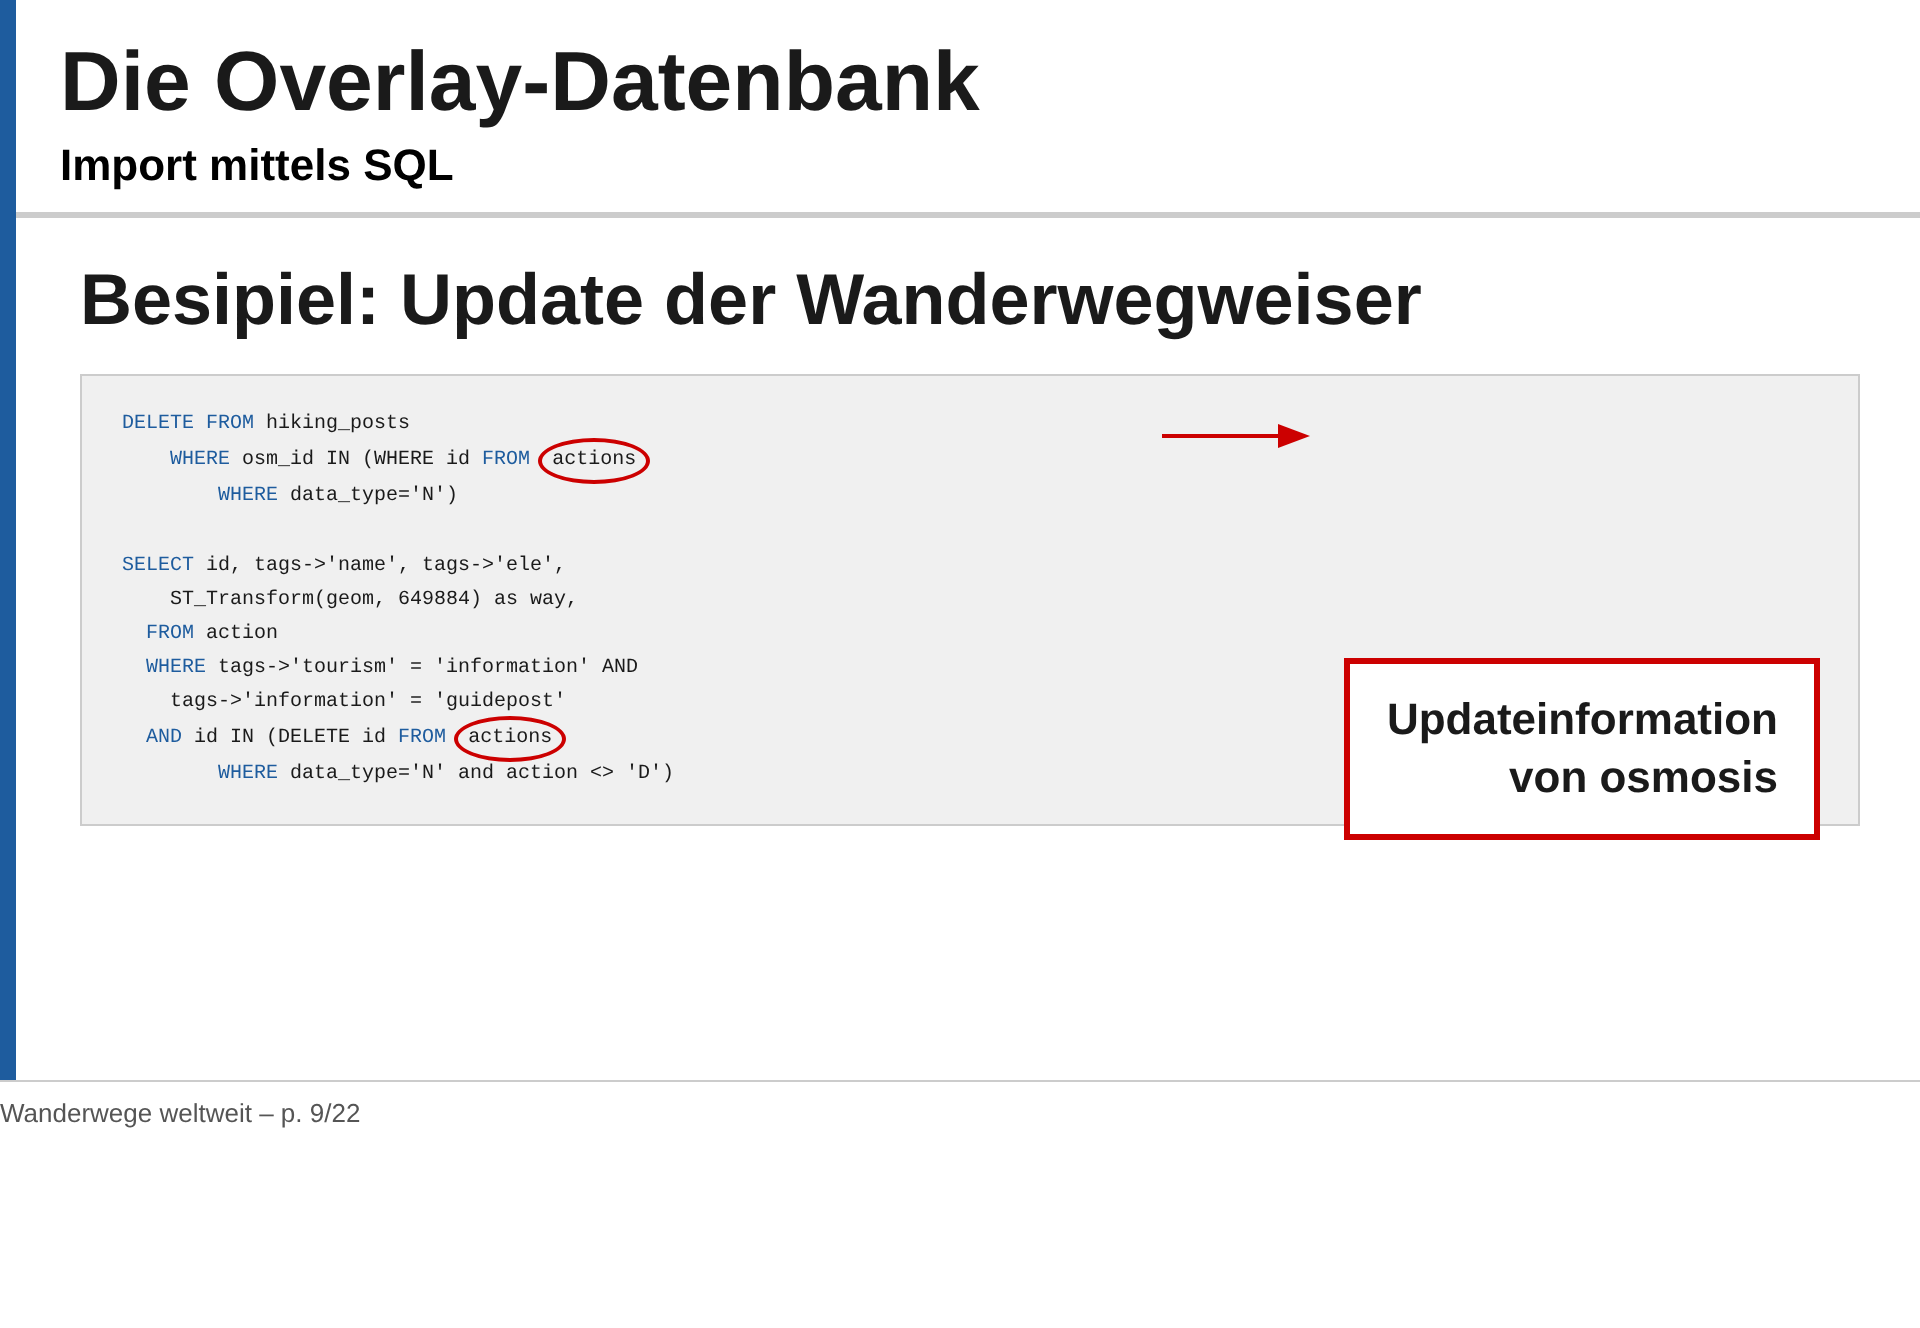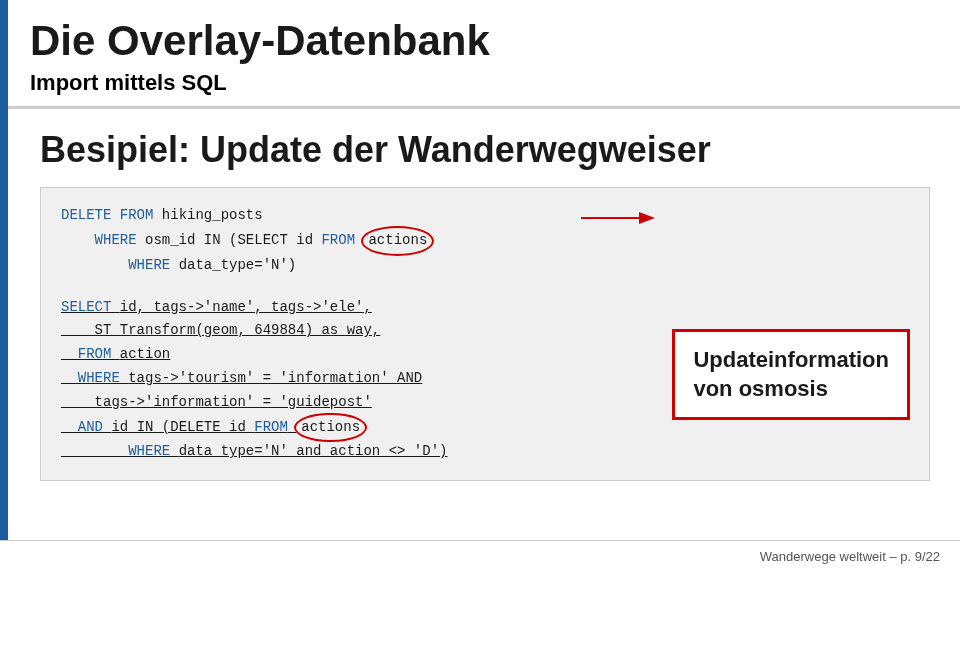--- a/index.html
+++ b/index.html
@@ -64,21 +64,21 @@
       color: #1a1a1a;
       margin-bottom: 16px;
     }
 
     
     .sql-block {
       background: #f0f0f0;
       border: 1px solid #cccccc;
       padding: 16px 20px;
       font-family: 'Courier New', Courier, monospace;
-      font-size: 14px;
+      font-size: 10px;
       line-height: 1.7;
       color: #1a1a1a;
       position: relative;
     }
 
     .sql-keyword {
       color: #1e5c9e;
       font-weight: normal;
     }
 
@@ -94,36 +94,35 @@
     .update-box {
       position: absolute;
       right: 50px;
       top: 220px;
       border: 3px solid #cc0000;
       background: #ffffff;
       padding: 14px 18px;
       font-size: 22px;
       font-weight: bold;
       color: #1a1a1a;
-      text-align: left;
+      text-align: right;
       line-height: 1.3;
       z-index: 10;
     }
 
     
     .footer {
       position: absolute;
       bottom: 0;
       left: 0;
       right: 0;
       height: 32px;
       border-top: 1px solid #cccccc;
       display: flex;
       align-items: center;
-      justify-content: flex-end;
       padding-right: 20px;
       background: #ffffff;
     }
 
     .footer-text {
       font-size: 13px;
       color: #555555;
     }
 
     
@@ -144,27 +143,27 @@
     <div class="subtitle">Import mittels SQL</div>
   </div>
 
   <div class="main-content">
     <div class="example-title">Besipiel: Update der Wanderwegweiser</div>
 
     <div class="sql-block" style="position:relative;">
 
       <div>
         <span class="sql-line"><span class="sql-keyword">DELETE FROM </span><span>hiking_posts</span></span>
-        <span class="sql-line"><span class="sql-keyword">    WHERE </span><span>osm_id IN (SELECT id </span><span class="sql-keyword">FROM</span> <span class="circle-annotation">actions</span></span>
+        <span class="sql-line"><span class="sql-keyword">    WHERE </span><span>osm_id IN (WHERE id </span><span class="sql-keyword">FROM</span> <span class="circle-annotation">actions</span></span>
         <span class="sql-line"><span class="sql-keyword">        WHERE </span><span>data_type='N')</span></span>
       </div>
 
       <div style="height: 18px;"></div>
 
-      <div style="position:relative;text-decoration:underline;">
+      <div style="position:relative;">
         <span class="sql-line"><span class="sql-keyword">SELECT </span><span>id, tags-&gt;'name', tags-&gt;'ele',</span></span>
         <span class="sql-line"><span>    ST_Transform(geom, 649884) as way,</span></span>
         <span class="sql-line"><span class="sql-keyword">  FROM </span><span>action</span></span>
         <span class="sql-line"><span class="sql-keyword">  WHERE </span><span>tags-&gt;'tourism' = 'information' AND</span></span>
         <span class="sql-line"><span>    tags-&gt;'information' = 'guidepost'</span></span>
         <span class="sql-line"><span class="sql-keyword">  AND </span><span>id IN (DELETE id </span><span class="sql-keyword">FROM</span> <span class="circle-annotation">actions</span></span>
         <span class="sql-line"><span class="sql-keyword">        WHERE </span><span>data_type='N' and action &lt;&gt; 'D')</span></span>
       </div>
 
       <svg style="position:absolute; top:20px; left:450px; width:200px; height:80px; pointer-events:none; overflow:visible;">

